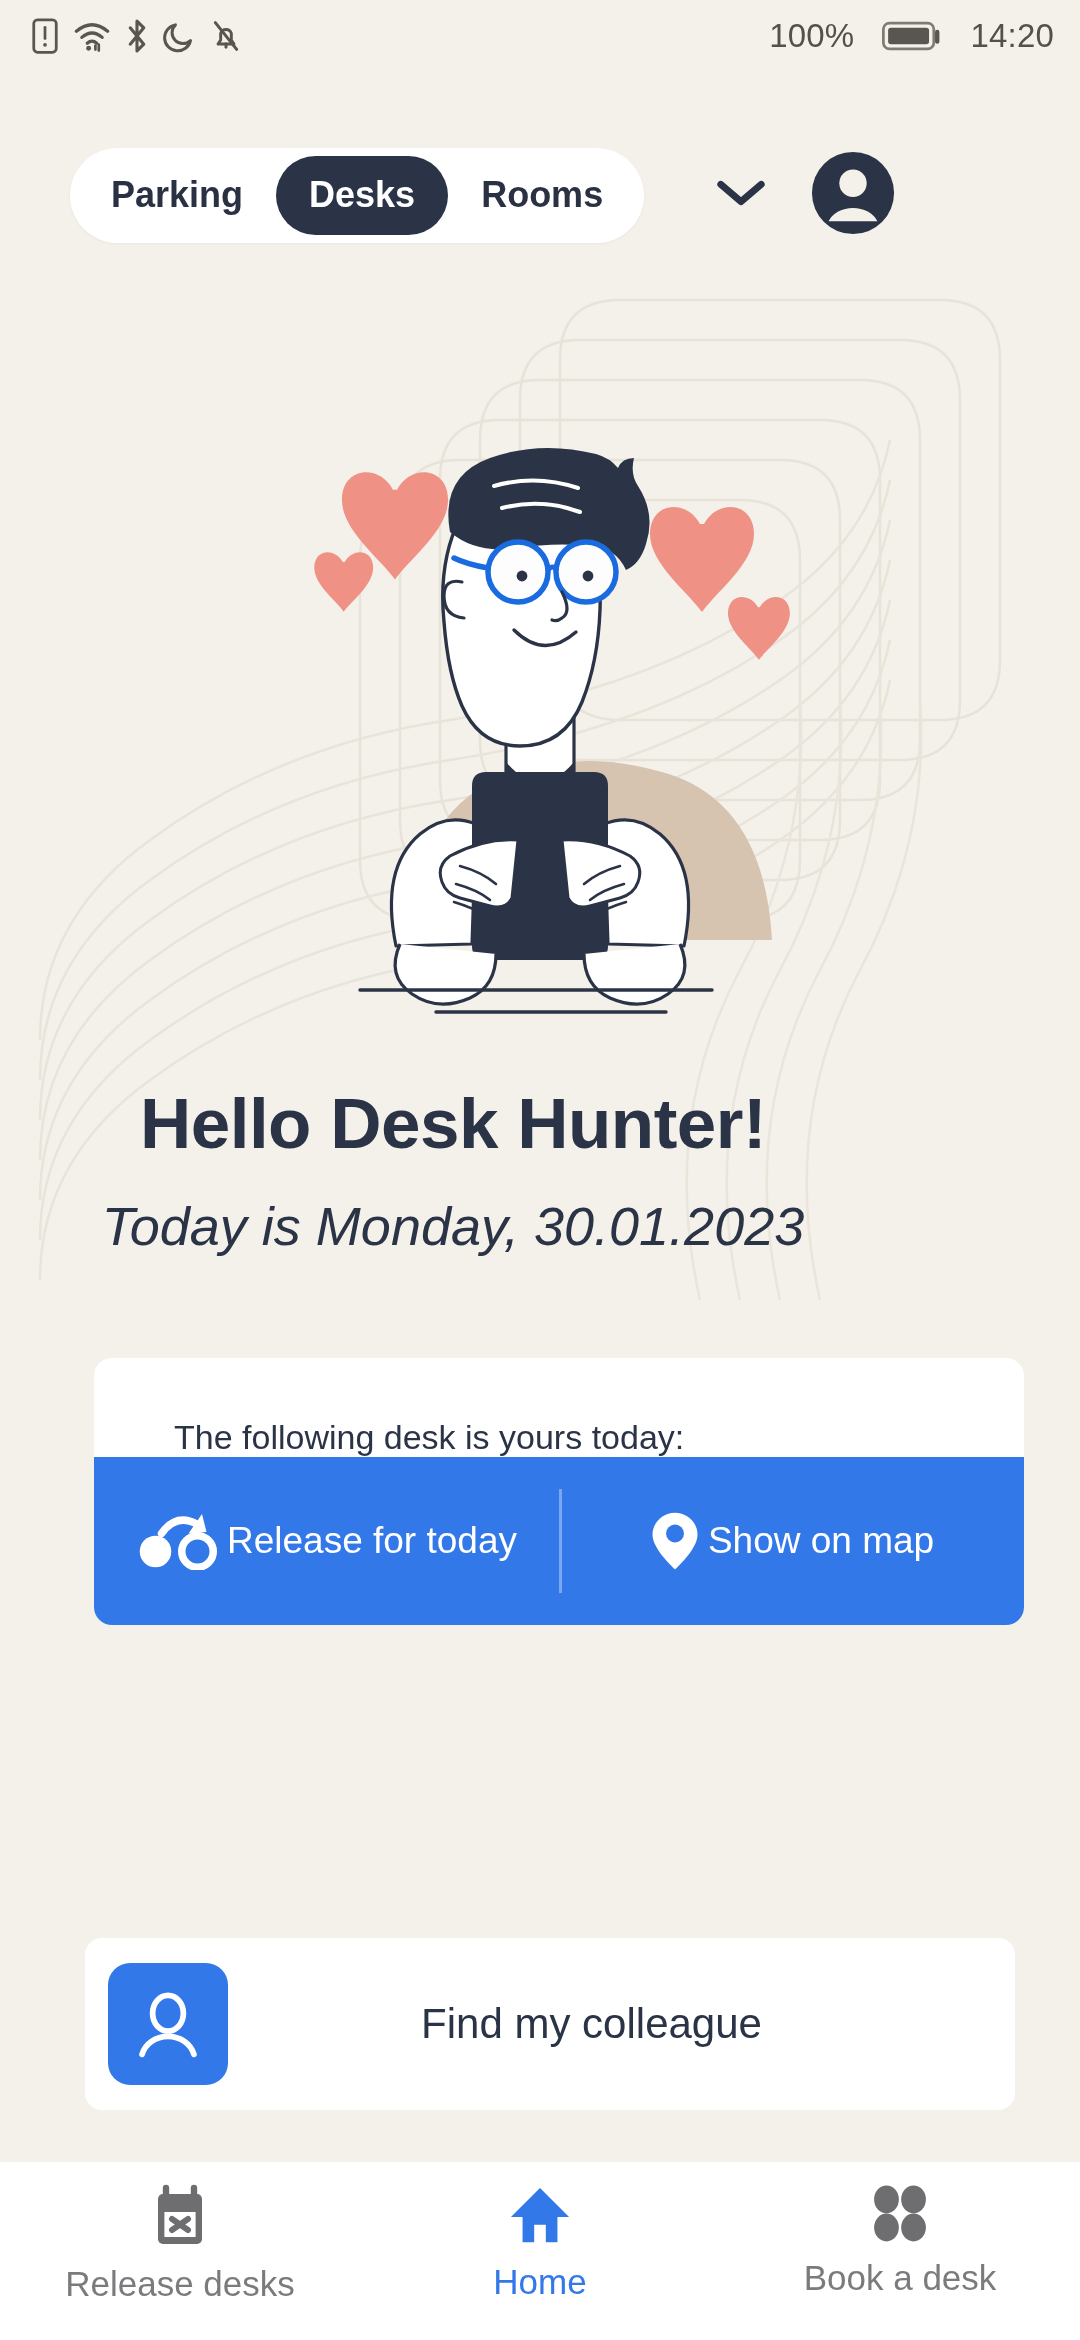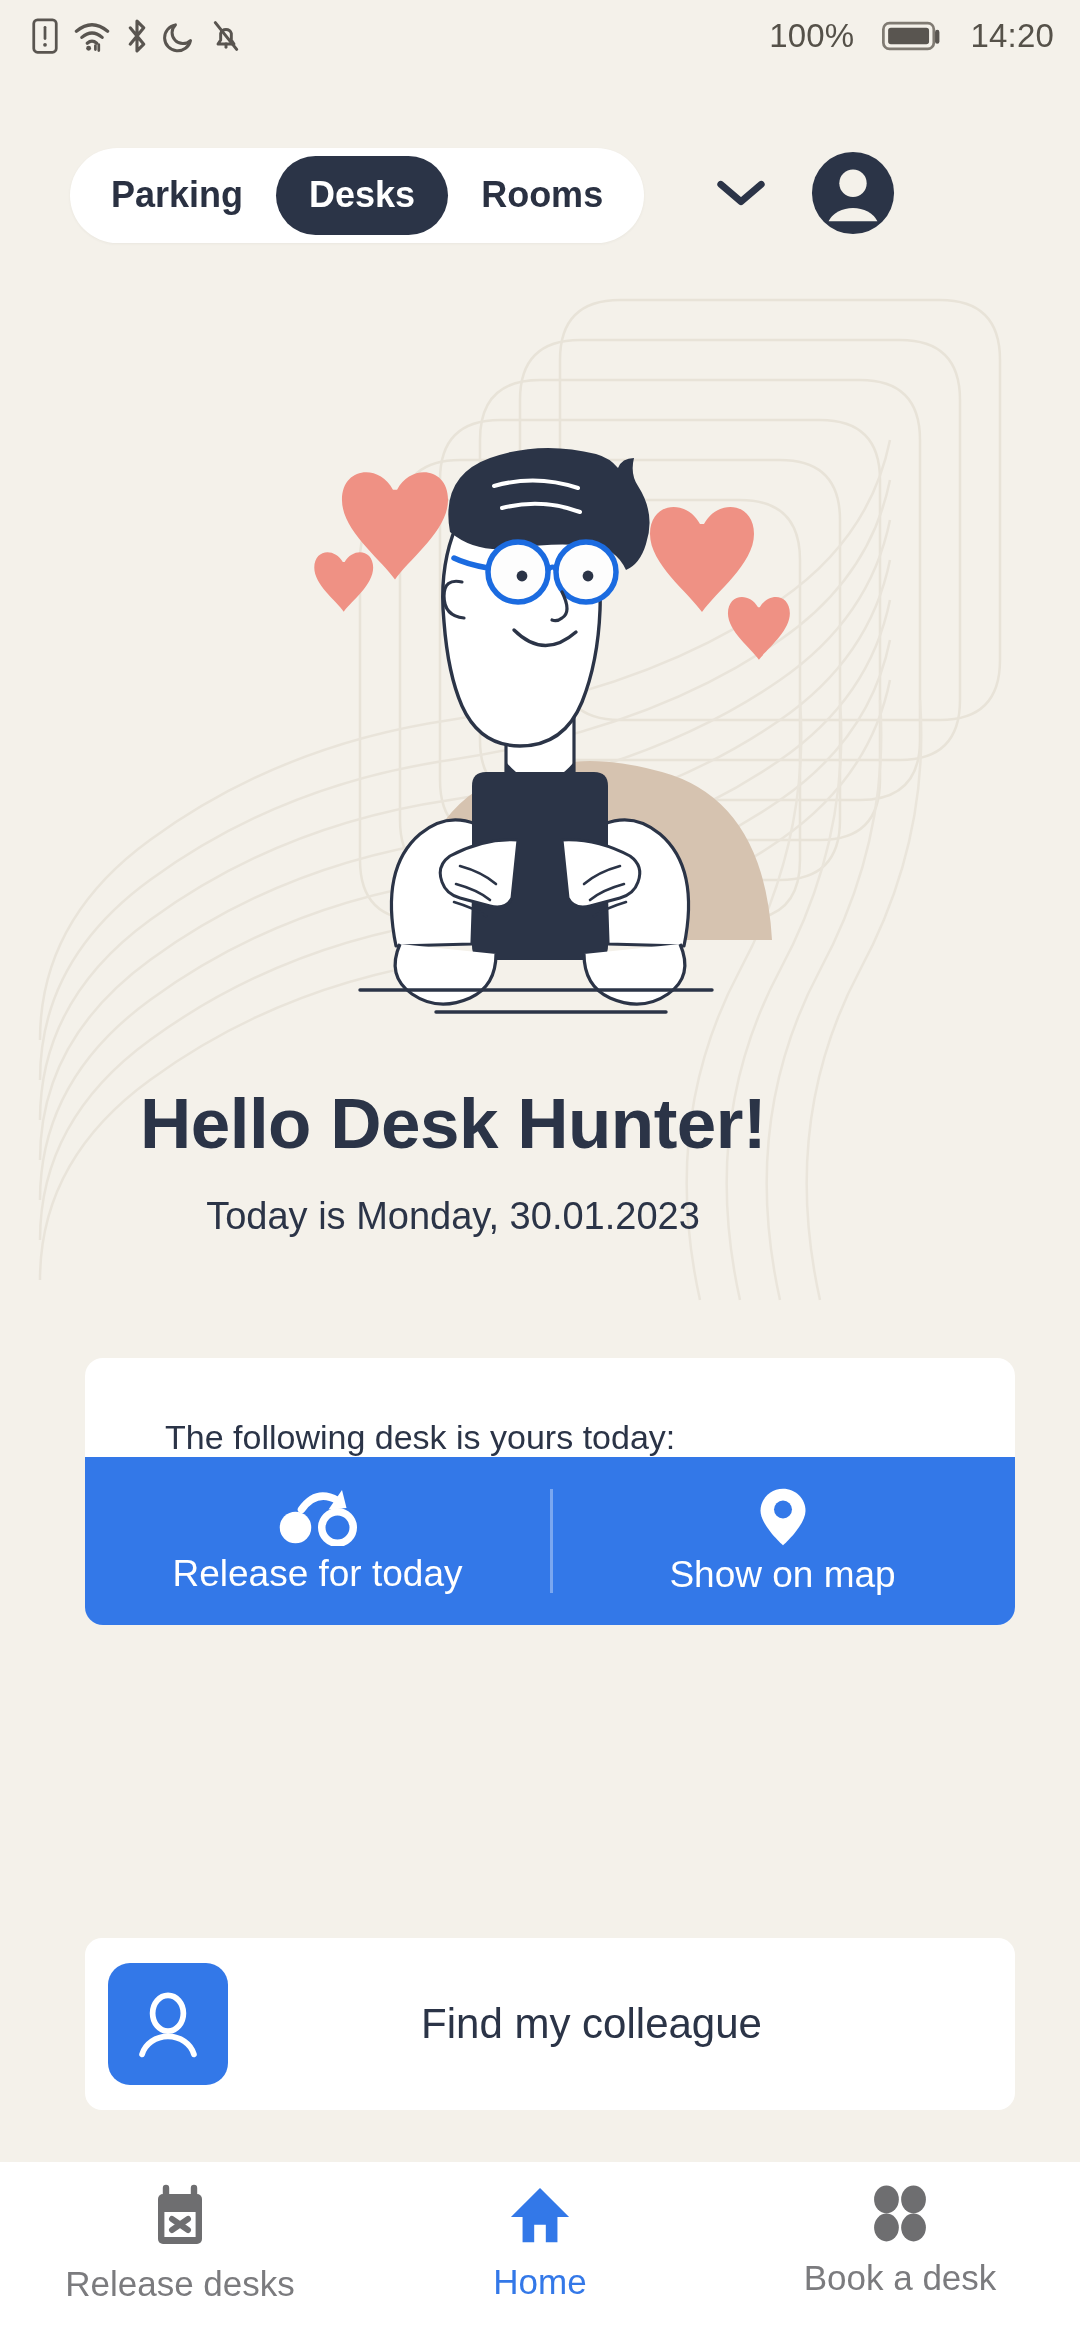--- a/index.html
+++ b/index.html
@@ -55,43 +55,43 @@
   
   .greeting {
     position: absolute; left: 0; top: 1068px; width: 906px;
     text-align: center; z-index: 10; margin-top: 20px;
   }
   .greeting h1 {
     font-size: 71px; font-weight: 700; color: #2B3447; letter-spacing: -.5px;
     line-height: 1;
   }
   .greeting .sub {
-    margin-top: 36px; font-size: 38px; color: #2B3447; font-weight: 400;
+    margin-top: 36px; font-size: 54px; color: #2B3447; font-weight: 400; font-style: italic;
   }
 
   
   .card {
-    position: absolute; left: 85px; top: 1358px; width: 930px;
+    position: absolute; left: 94px; top: 1358px; width: 930px;
     background: #FFFFFF; border-radius: 18px; z-index: 10;
     overflow: hidden;
   }
   .card-top { padding: 60px 0 0 80px; }
   .card-lead { font-size: 34px; color: #2B3447; }
   .fields { display: flex; margin-top: 58px; padding-bottom: 52px; }
   .field { }
   .field.desk { width: 312px; }
   .field-label { font-size: 33px; color: #9A9A9E; font-weight: 400; }
   .field-value { margin-top: 12px; font-size: 45px; font-weight: 700; color: #2B3447; }
 
   .actionbar {
     display: flex; align-items: stretch; background: #3378E8; height: 168px;
     position: relative;
   }
   .action {
-    flex: 1; display: flex; flex-direction: column; align-items: center;
+    flex: 1; display: flex; flex-direction: row; align-items: center;
     justify-content: center; gap: 7px; color: #FFFFFF;
   }
   .action-label { font-size: 37px; color: #FFFFFF; }
   .vdiv {
     position: absolute; left: 50%; top: 32px; width: 3px; height: 104px;
     background: rgba(255,255,255,.35);
   }
 
   
   .colleague {

